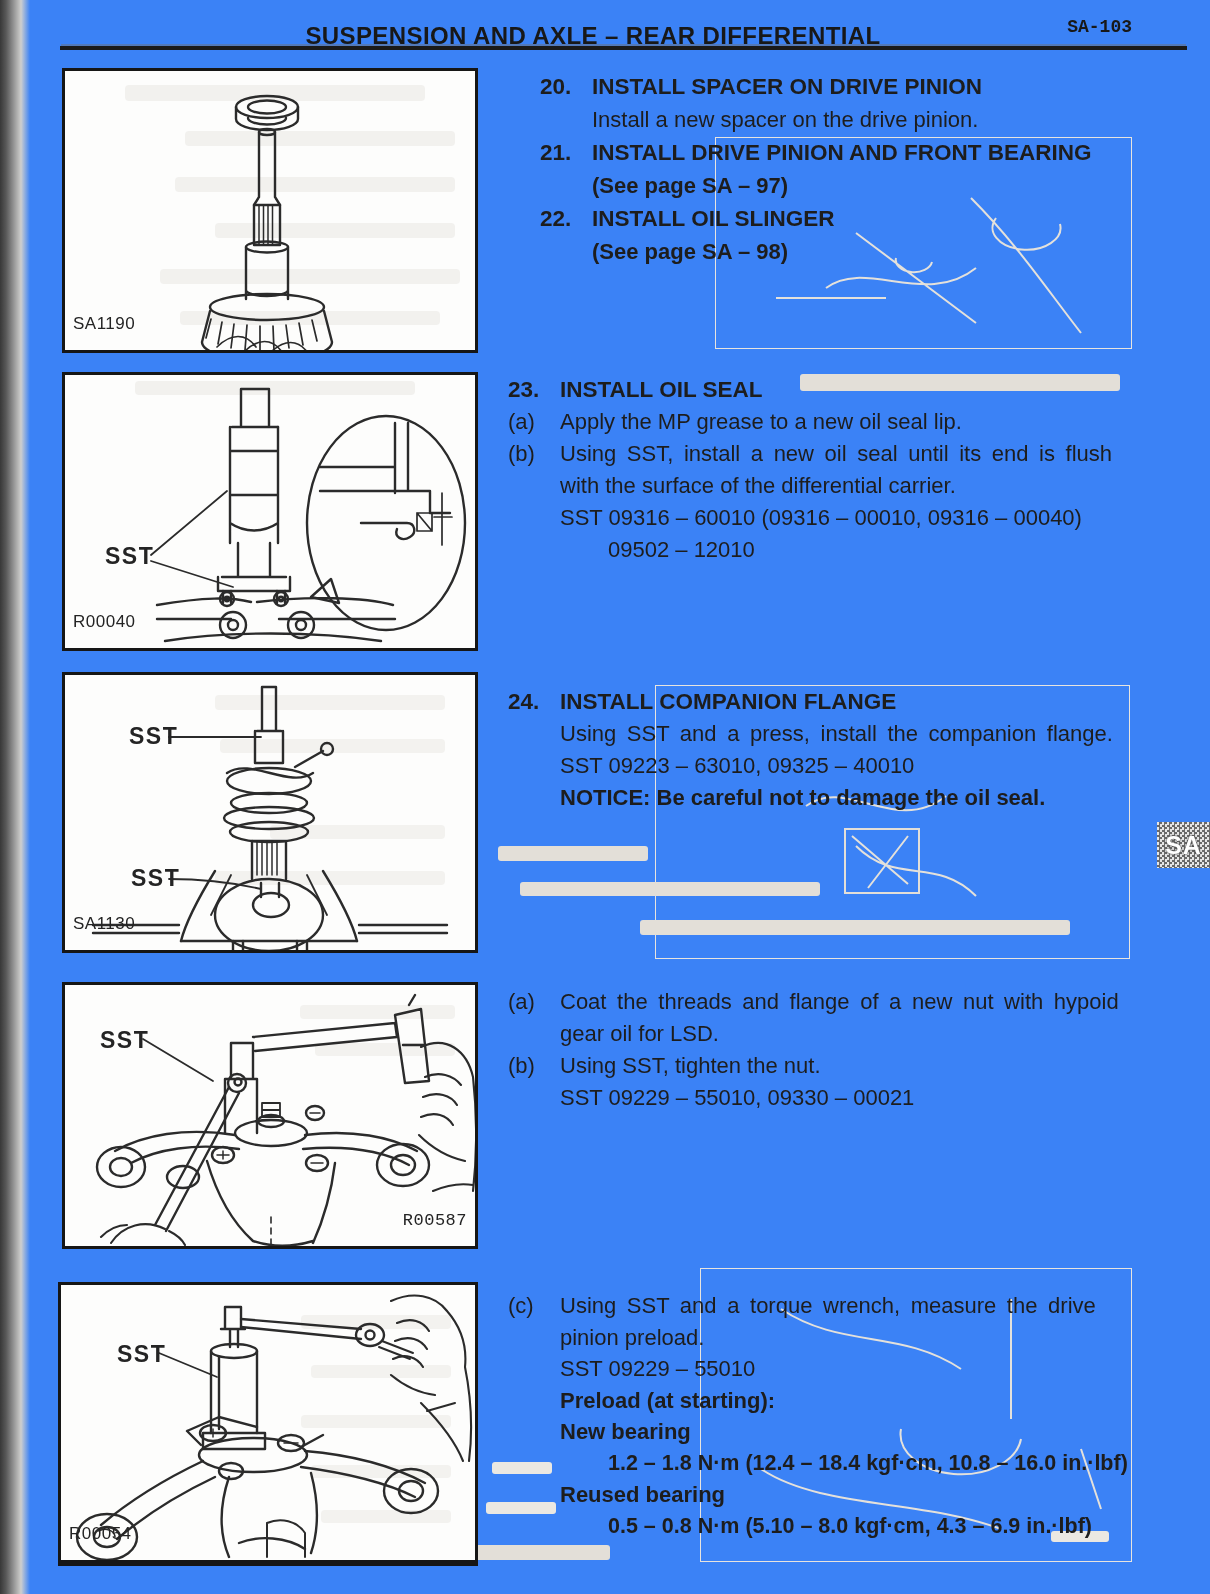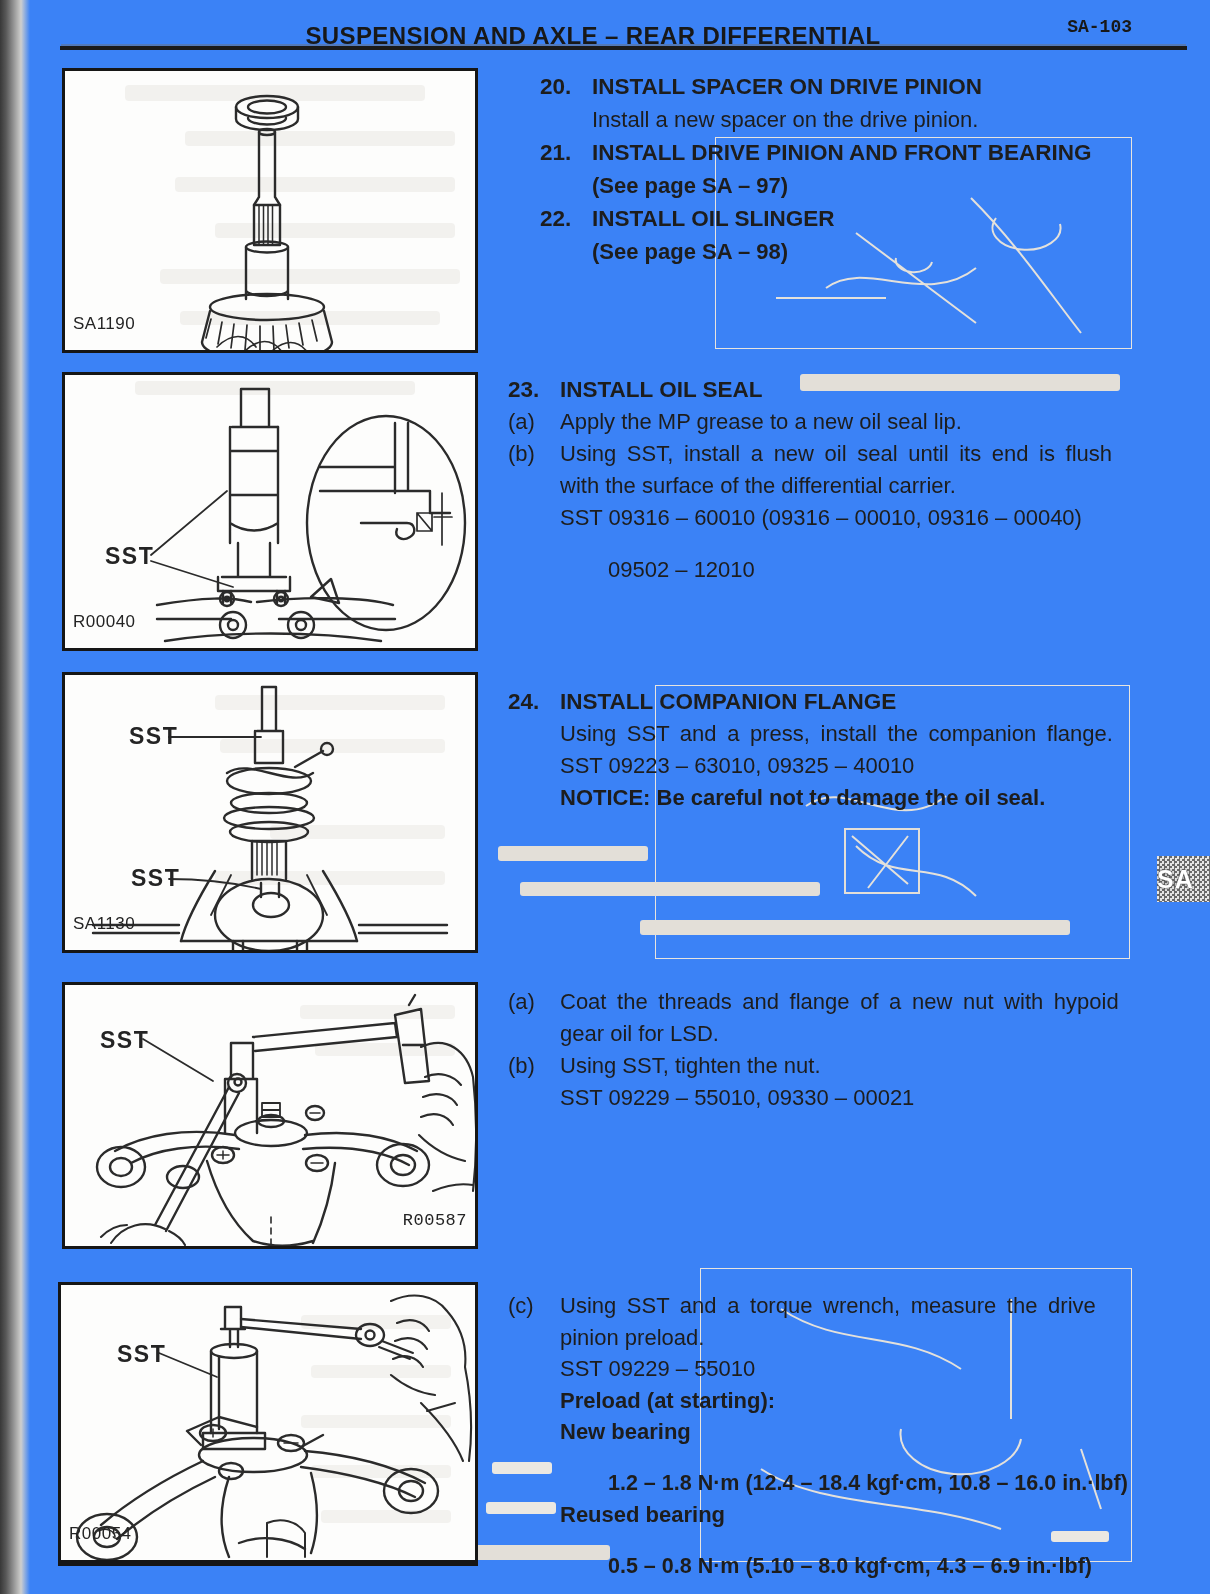--- a/index.html
+++ b/index.html
@@ -22,26 +22,26 @@
   .sst{position:absolute;font-weight:700;font-size:23px;letter-spacing:1.5px;color:#242424;}
   
   .block{position:absolute;left:508px;width:630px;}
   .line{display:flex;align-items:baseline;font-size:22px;line-height:32px;height:32px;white-space:nowrap;}
   .lh33 .line{line-height:33px;height:33px;margin-left:32px;}
   .lh31 .line{line-height:31.5px;height:31.5px;}
   .pre{flex:none;display:inline-block;width:52px;}
   .h{font-weight:700;font-size:22.5px;}
   .b{font-weight:700;}
   .cont{padding-left:52px;}
-  .in2{padding-left:100px;margin-top:20px;}
+  .in2{padding-left:100px;}
   .j{word-spacing:4.5px;}
   .spec{font-size:21.5px;}
   
-  .sa-tab{position:absolute;left:1157px;top:856px;width:53px;height:46px;
-          display:flex;align-items:center;justify-content:flex-start;
+  .sa-tab{position:absolute;left:1157px;top:822px;width:53px;height:46px;
+          display:flex;align-items:center;justify-content:center;
           background:repeating-conic-gradient(#6a6a6a 0% 25%, #e6e6e6 0% 50%);background-size:5px 5px;
           color:#fff;font-weight:700;font-size:25px;letter-spacing:1px;
           text-shadow:0 0 3px #404040,0 0 1px #404040;}
   
   .ghost{position:absolute;border:1px solid #e7e4df;}
   .gbar{position:absolute;background:#ebe8e2;border-radius:3px;}
   .gbar.dk{background:#e3dfd8;}
   .gframe{position:absolute;border:2px solid #e3dfd8;}
 </style>
 </head>

